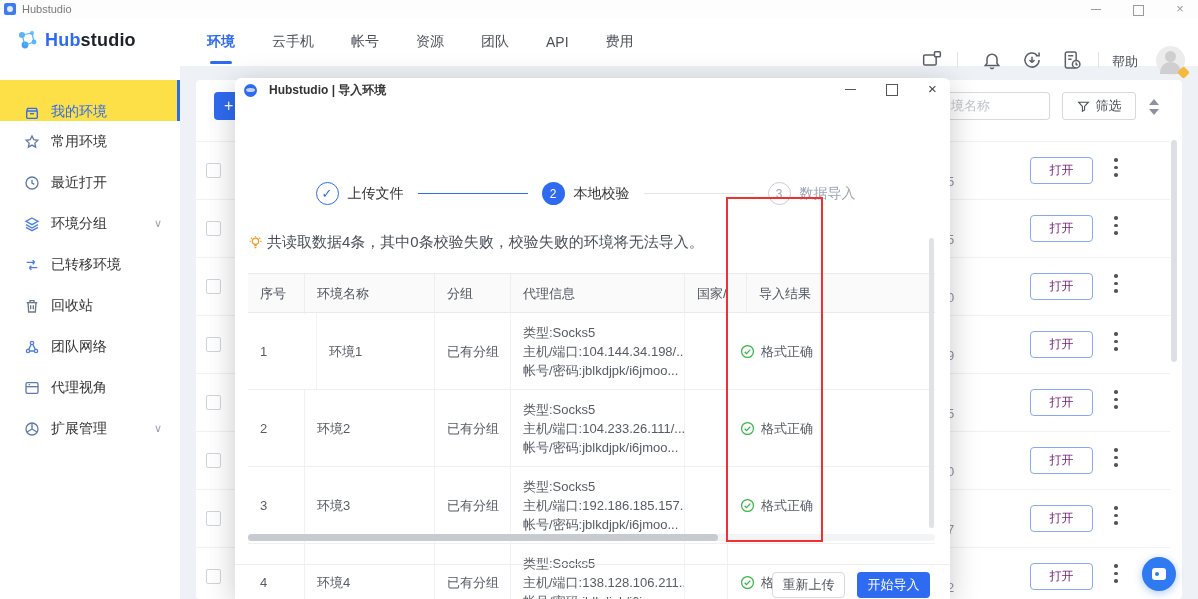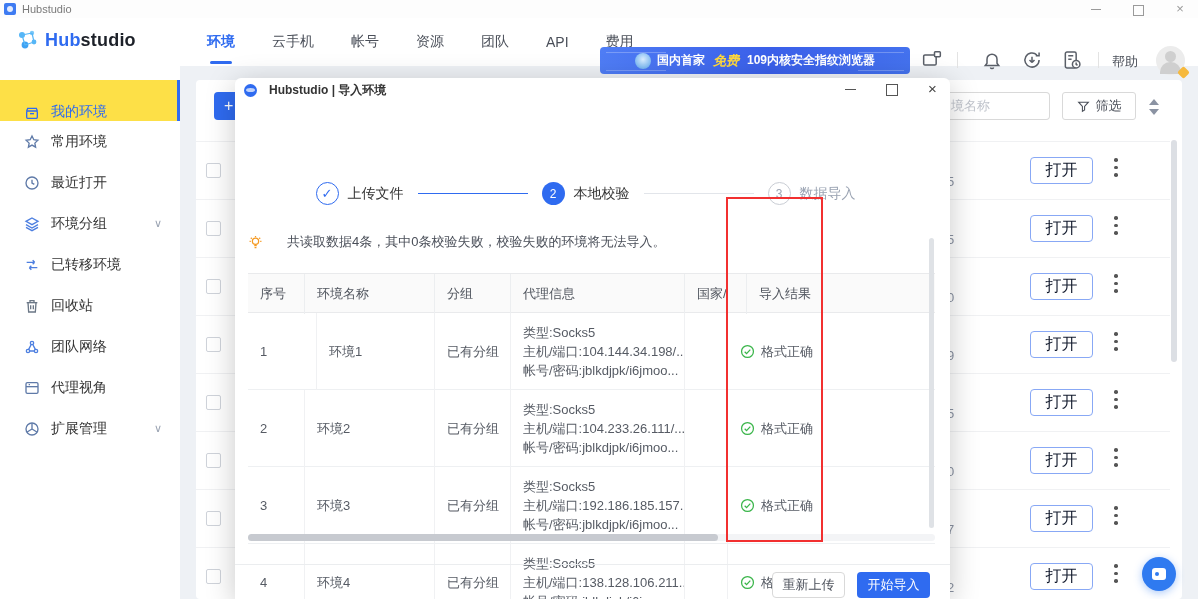--- a/index.html
+++ b/index.html
@@ -54,21 +54,21 @@
   .search-box { position:absolute; left:752px; top:12px; width:102px; height:28px; border:1px solid #d9d9d9; border-left:none; border-radius:0 4px 4px 0; display:flex; align-items:center; padding-left:3px; background:#fff; }
   .search-ph { color:#c0c4cc; font-size:13px; }
   .filter-btn { position:absolute; left:866px; top:12px; width:74px; height:28px; border:1px solid #d9d9d9; border-radius:3px; display:flex; align-items:center; justify-content:center; gap:6px; font-size:13px; color:#4a4f59; background:#fff; cursor:pointer; }
   .sorter { position:absolute; left:952px; top:19px; width:12px; height:16px; cursor:pointer; }
   .sorter .tri-up { position:absolute; left:1px; top:0; width:0; height:0; border-left:5px solid transparent; border-right:5px solid transparent; border-bottom:6px solid #8b93a3; }
   .sorter .tri-down { position:absolute; left:1px; bottom:0; width:0; height:0; border-left:5px solid transparent; border-right:5px solid transparent; border-top:6px solid #8b93a3; }
   .rows-wrap { position:absolute; left:0; top:61px; width:974px; }
   .bg-row { height:58px; border-top:1px solid #f0f1f3; position:relative; }
   .bg-row .chk { position:absolute; left:10px; top:21px; width:15px; height:15px; border:1px solid #cfd3da; border-radius:2px; background:#fff; cursor:pointer; }
   .bg-row .frag { position:absolute; left:751px; top:32px; color:#8b93a3; font-size:13px; }
-  .bg-row .open-btn { position:absolute; left:834px; top:15px; width:63px; height:27px; border:1px solid #88a8f5; border-radius:4px; color:#0f172a; font-size:16px; background:#fff; display:flex; align-items:center; justify-content:center; cursor:pointer; }
+  .bg-row .open-btn { position:absolute; left:834px; top:15px; width:63px; height:27px; border:1px solid #88a8f5; border-radius:4px; color:#701a75; font-size:12px; background:#fff; display:flex; align-items:center; justify-content:center; cursor:pointer; }
   .bg-row .dots { position:absolute; left:918px; top:16px; width:4px; cursor:pointer; }
   .bg-row .dots i { display:block; width:3.5px; height:3.5px; border-radius:50%; background:#555; margin-bottom:4px; }
   .main-scrollbar { position:absolute; left:975px; top:60px; width:6px; height:222px; background:#dcdfe4; border-radius:3px; }
 
   
   .modal { position:absolute; left:235px; top:78px; width:715px; height:521px; background:#fff; border-radius:6px 6px 0 0; box-shadow:0 6px 30px rgba(0,0,0,.22); z-index:20; }
   .m-titlebar { position:absolute; left:0; top:0; width:100%; height:24px; display:flex; align-items:center; }
   .m-logo { width:13px; height:13px; border-radius:50%; background:#2f6bf0; margin-left:9px; position:relative; overflow:hidden; }
   .m-logo:after { content:""; position:absolute; left:2px; top:4px; width:9px; height:4px; border-radius:50%; background:rgba(255,255,255,.7); }
   .m-title { font-size:12px; font-weight:bold; color:#333; margin-left:12px; }
@@ -81,21 +81,21 @@
   .steps { position:absolute; left:0; top:104px; width:100%; display:flex; align-items:center; justify-content:center; }
   .step-circle { width:23px; height:23px; border-radius:50%; flex:none; display:flex; align-items:center; justify-content:center; font-size:12px; }
   .step-circle.done { border:1px solid #2f6bf0; color:#2f6bf0; background:#fff; font-size:13px; }
   .step-circle.active { background:#2f6bf0; color:#fff; }
   .step-circle.pending { border:1px solid #c9cdd4; color:#9aa3b2; }
   .step-label { font-size:14px; margin:0 14px 0 9px; color:#333; }
   .step-label.pending { color:#9aa3b2; }
   .step-line { width:110px; height:0; border-top:1px solid #e2e5ea; margin-right:14px; }
   .step-line.done { border-top-color:#2f6bf0; }
 
-  .notice { position:absolute; left:13px; top:155px; display:flex; align-items:center; gap:24px; font-size:13px; color:#4a4f59; }
+  .notice { position:absolute; left:13px; top:155px; display:flex; align-items:center; gap:4px; font-size:15px; color:#4a4f59; }
 
   .m-table { position:absolute; left:13px; top:117px; width:687px; }
   .m-thead { position:absolute; left:0; top:78px; width:687px; height:40px; background:#fafafa; border-top:1px solid #e9eaec; border-bottom:1px solid #e9eaec; }
   .m-th { position:absolute; top:0; height:40px; display:flex; align-items:center; padding-left:12px; font-size:13px; color:#50555e; overflow:hidden; white-space:nowrap; border-left:1px solid #eceef0; }
   .m-th:first-child { border-left:none; }
   .m-row { position:absolute; left:0; width:687px; height:77px; border-bottom:1px solid #eef0f2; }
   .m-cell { position:absolute; top:0; height:77px; display:flex; align-items:center; padding-left:12px; font-size:13px; color:#565b64; overflow:hidden; white-space:nowrap; border-left:1px solid #f0f1f3; }
   .m-cell:first-child { border-left:none; }
   .proxy-lines { line-height:19px; white-space:nowrap; }
   .result-flex { display:flex; align-items:center; gap:6px; }
@@ -136,26 +136,20 @@
     <span class="brand-text"><span class="brand-hub">Hub</span><span class="brand-studio">studio</span></span>
   </div>
   <div class="nav-items">
     <div class="nav-item active">环境</div>
     <div class="nav-item">云手机</div>
     <div class="nav-item">帐号</div>
     <div class="nav-item">资源</div>
     <div class="nav-item">团队</div>
     <div class="nav-item">API</div>
     <div class="nav-item">费用</div>
-  </div>
-  <div class="banner">
-    <span class="fp"></span>
-    <span class="banner-text">国内首家</span>
-    <span class="banner-free">免费</span>
-    <span class="banner-text">109内核安全指纹浏览器</span>
   </div>
 
   <svg class="hicon" style="left:922px" viewBox="0 0 24 24" fill="none" stroke="#5a5f68" stroke-width="1.8">
     <rect x="2" y="6" width="15" height="12" rx="1.5"></rect>
       <rect x="15" y="2" width="7" height="6" rx="1" fill="#fff"></rect>
   </svg>
   <div class="hdivider" style="left:957px"></div>
   <svg class="hicon" style="left:982px" viewBox="0 0 24 24" fill="none" stroke="#5a5f68" stroke-width="1.8">
     <path d="M18 16v-5a6 6 0 10-12 0v5l-2 2.5h16L18 16z"></path>
       <path d="M10 21a2.2 2.2 0 004 0"></path>

